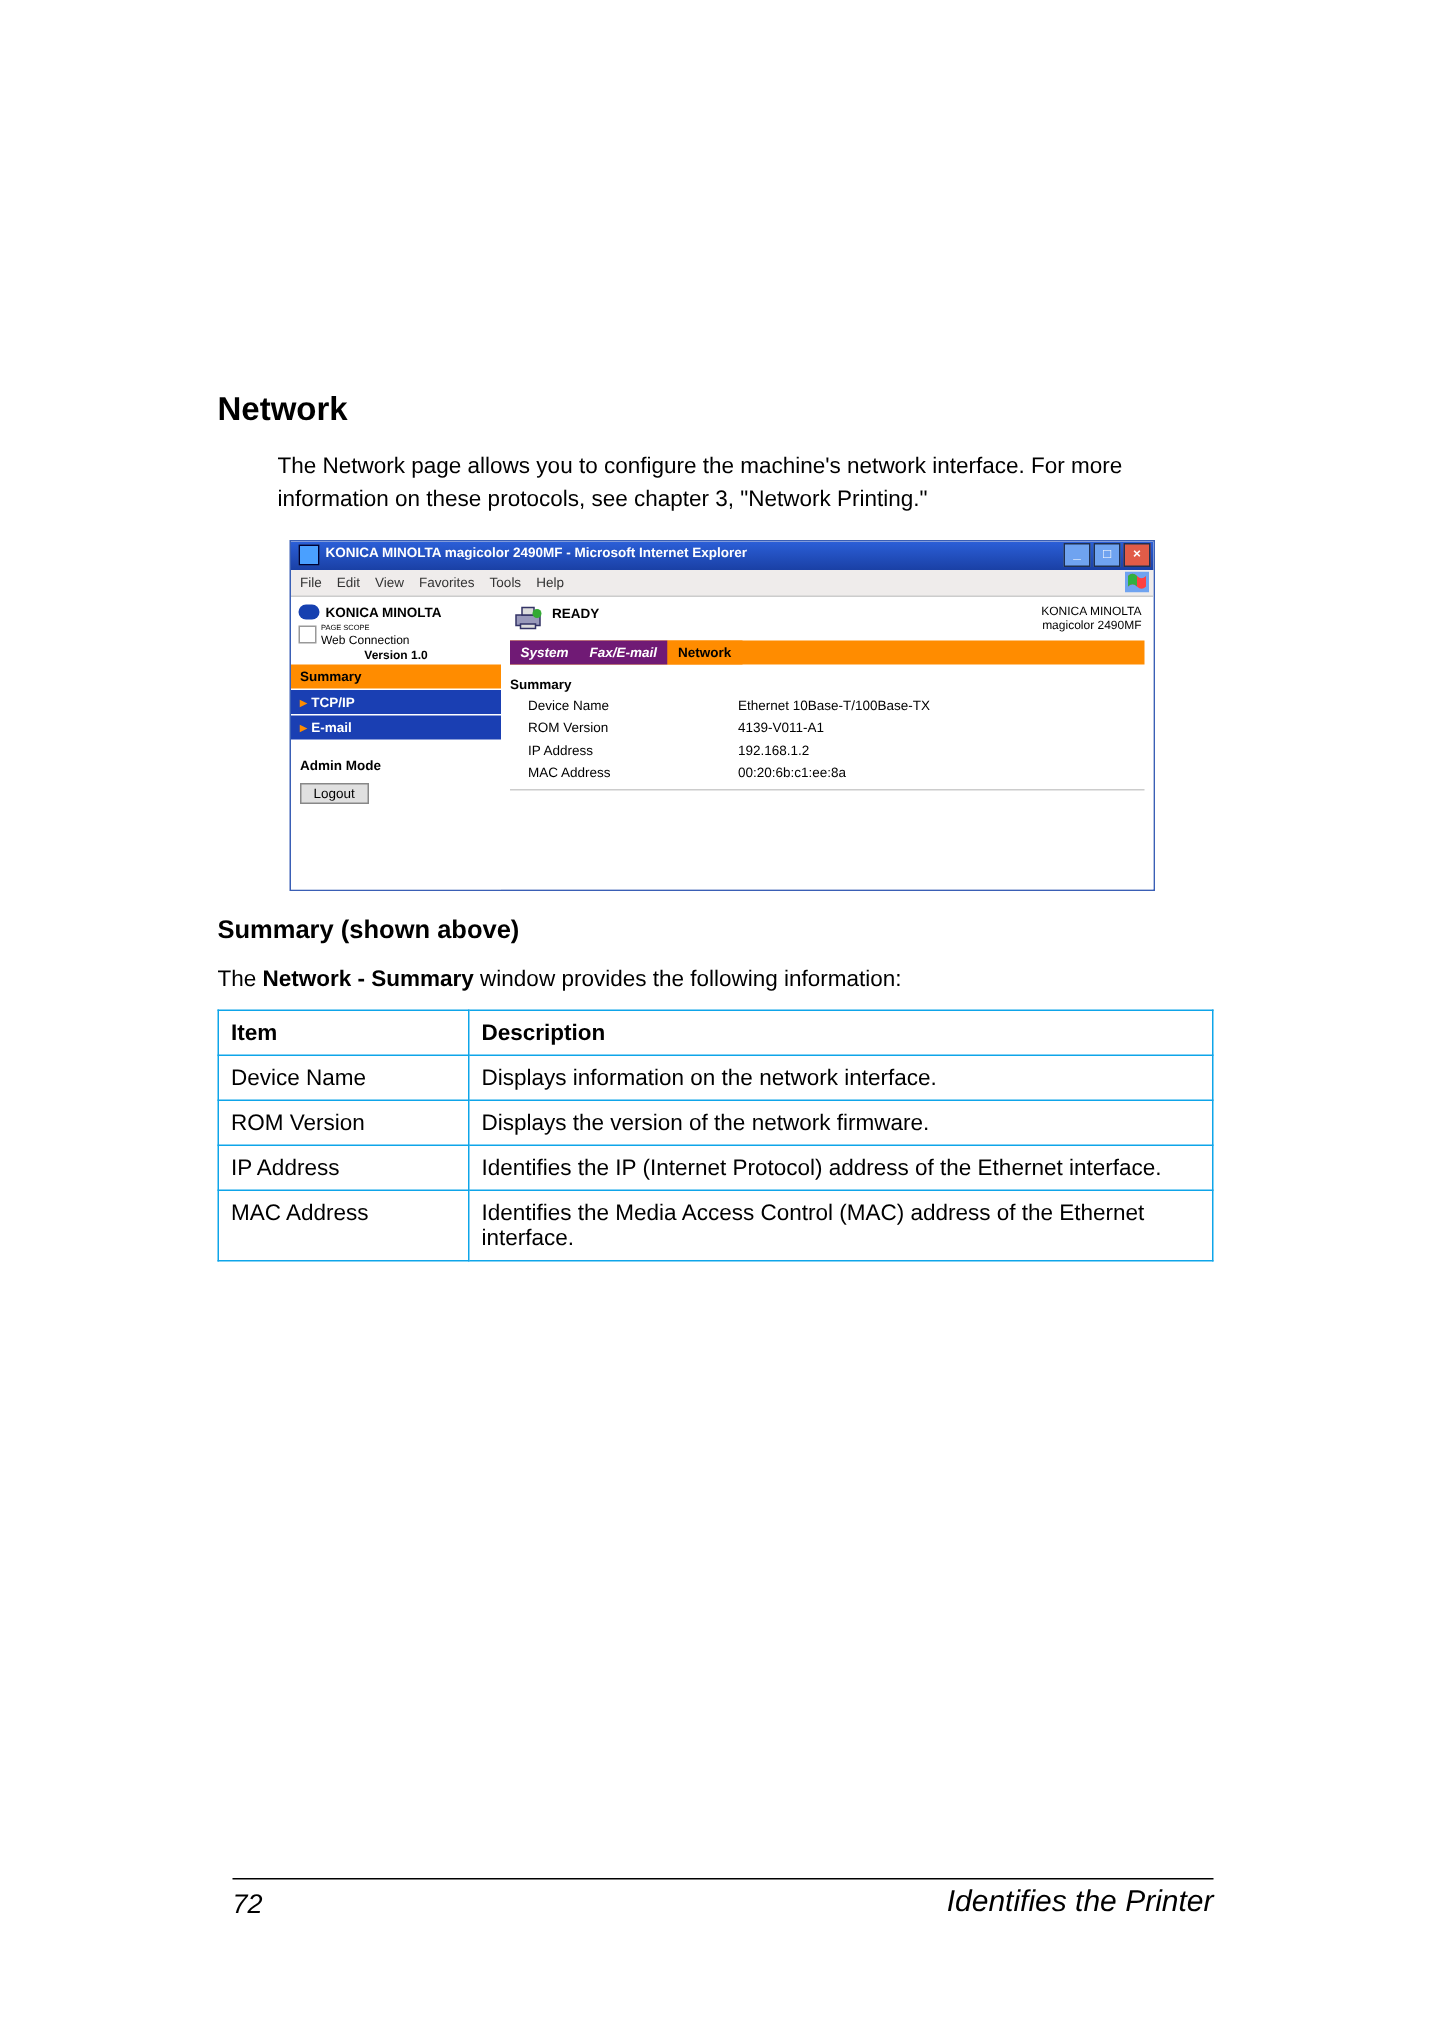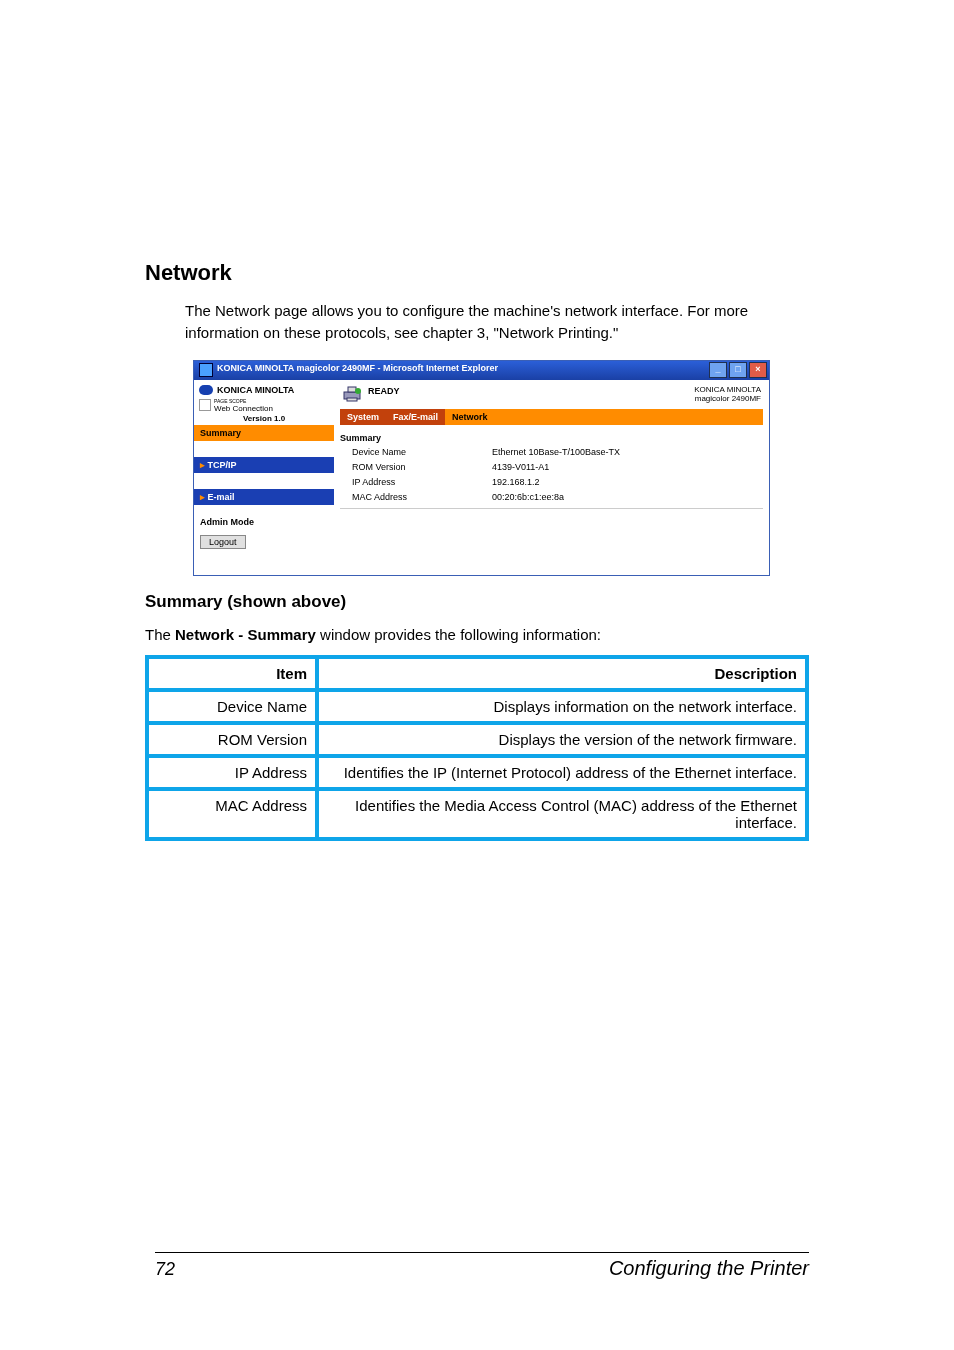--- a/index.html
+++ b/index.html
@@ -25,42 +25,42 @@
   .content{display:flex;background:#fff;min-height:195px;}
   .left-pane{width:140px;background:#fff;}
   .brandbox{padding:5px 5px 2px 5px;}
   .brand-row{display:flex;align-items:center;font-weight:bold;font-size:9px;}
   .km-logo{width:14px;height:10px;border-radius:5px;background:#1640b0;margin-right:4px;}
   .psw{font-size:8px;display:flex;align-items:center;margin-top:3px;}
   .psw .psw-icon{width:10px;height:10px;border:1px solid #999;background:#fff;margin-right:3px;display:inline-block;}
   .version{font-size:8px;font-weight:bold;text-align:center;margin-top:2px;}
   .nav-item{font-size:9px;font-weight:bold;padding:3px 6px;}
   .nav-sel{background:#ff8c00;color:#000;}
-  .nav-std{background:#1a3fb3;color:#fff;margin-top:16px;}
+  .nav-std{background:#1a3fb3;color:#fff;margin-top:1px;}
   .nav-std .arrow{color:#ff8c00;margin-right:3px;}
   .admin{font-size:9px;font-weight:bold;padding:12px 6px 4px 6px;}
   .logout{margin-left:6px;display:inline-block;background:#e0e0e0;color:#000;font-size:9px;padding:1px 8px;border:1px solid #888;}
 
   .right-pane{flex:1;font-size:9px;}
   .status-row{display:flex;align-items:center;justify-content:space-between;padding:5px 8px 0 8px;}
   .status-left{display:flex;font-weight:bold;gap:6px;}
   .printer-icon{width:20px;height:16px;position:relative;}
   .printer-icon svg{display:block;}
   .status-right{text-align:right;font-size:8px;}
   .tabs{display:flex;margin:6px 6px 0 6px;background:#ff8c00;height:16px;}
   .tab{padding:0 7px;font-size:9px;font-weight:bold;line-height:16px;}
-  .tab-inactive{background:#c2410c;color:#fff;}
+  .tab-inactive{background:#701a75;color:#fff;font-style:italic;}
   .tab-active{background:#ff8c00;color:#000;}
   .section-label{font-weight:bold;font-size:9px;margin:8px 0 4px 6px;}
   .grid2{display:grid;grid-template-columns:140px 1fr;row-gap:5px;padding:0 6px 2px 18px;font-size:9px;}
   .hr{height:1px;background:#ccc;margin:4px 6px 30px 6px;}
 
   
   table.spec{border-collapse:collapse;width:100%;margin-top:6px;}
-  table.spec th,table.spec td{border:4px solid #0ea5e9;padding:6px 8px;font-size:15px;text-align:right;vertical-align:top;}
+  table.spec th,table.spec td{border:1px solid #0ea5e9;padding:6px 8px;font-size:15px;text-align:left;vertical-align:top;}
   table.spec th{font-weight:bold;}
   table.spec .col1{width:150px;}
 
   .footer{position:absolute;bottom:70px;left:155px;right:145px;display:flex;justify-content:space-between;align-items:flex-end;border-top:1px solid #000;padding-top:4px;}
   .page-number{font-style:italic;font-size:18px;}
   .footer-label{font-style:italic;font-size:20px;}
 </style>
 </head>
 <body>
 
@@ -73,20 +73,35 @@
     <div class="titlebar">
       <div class="tleft">
         <span class="icon-ie"></span>
         <span>KONICA MINOLTA magicolor 2490MF - Microsoft Internet Explorer</span>
       </div>
       <div class="wincontrols">
         <div>_</div>
         <div>□</div>
         <div class="close">×</div>
       </div>
+    </div>
+    <div class="menubar">
+      <span>File</span>
+      <span>Edit</span>
+      <span>View</span>
+      <span>Favorites</span>
+      <span>Tools</span>
+      <span>Help</span>
+      <span class="ie-flag">
+        <svg viewBox="0 0 16 14" width="16" height="14">
+          <rect x="0" y="0" width="16" height="14" fill="#6fa3f0"></rect>
+          <path d="M2 3 Q5 0 8 3 Q11 6 14 3 L14 10 Q11 13 8 10 Q5 7 2 10 Z" fill="#ff4040"></path>
+          <path d="M2 3 Q5 0 8 3 L8 10 Q5 7 2 10 Z" fill="#30b040"></path>
+        </svg>
+      </span>
     </div>
 
     <div class="content">
 
       <div class="left-pane">
         <div class="brandbox">
           <div class="brand-row">
             <span class="km-logo"></span>
             <span>KONICA MINOLTA</span>
           </div>
@@ -176,14 +191,14 @@
       <td>MAC Address</td>
       <td>Identifies the Media Access Control (MAC) address of the Ethernet interface.</td>
     </tr>
   </tbody>
     </table>
 
 </div>
 
 <div class="footer">
   <span class="page-number">72</span>
-  <span class="footer-label">Configuring the Printer</span>
+  <span class="footer-label">Identifies the Printer</span>
 </div>
 
 </body></html>

